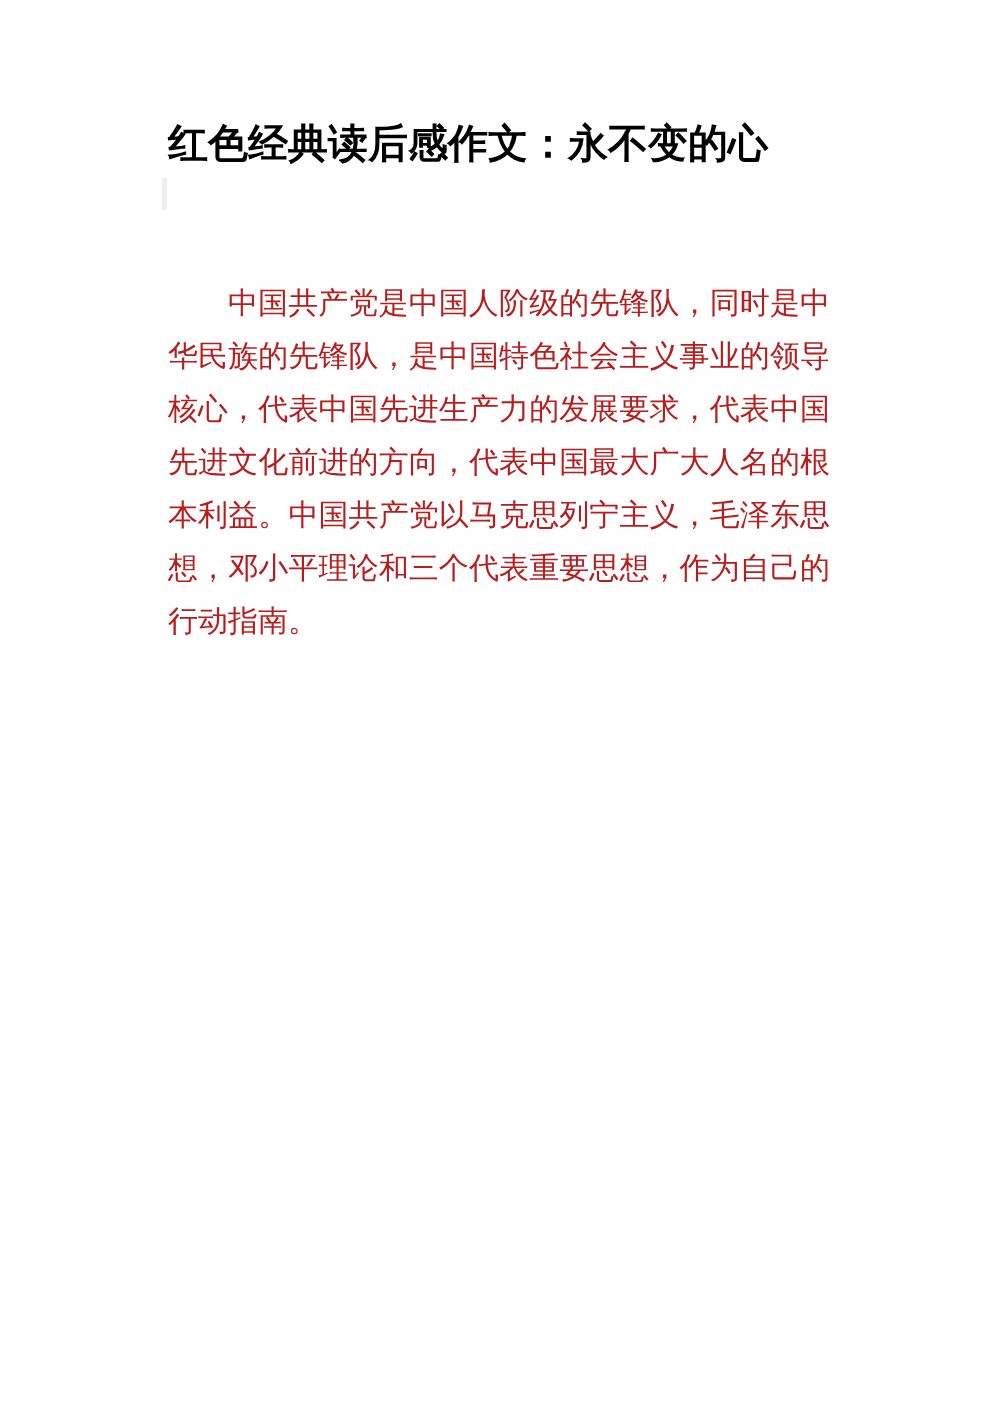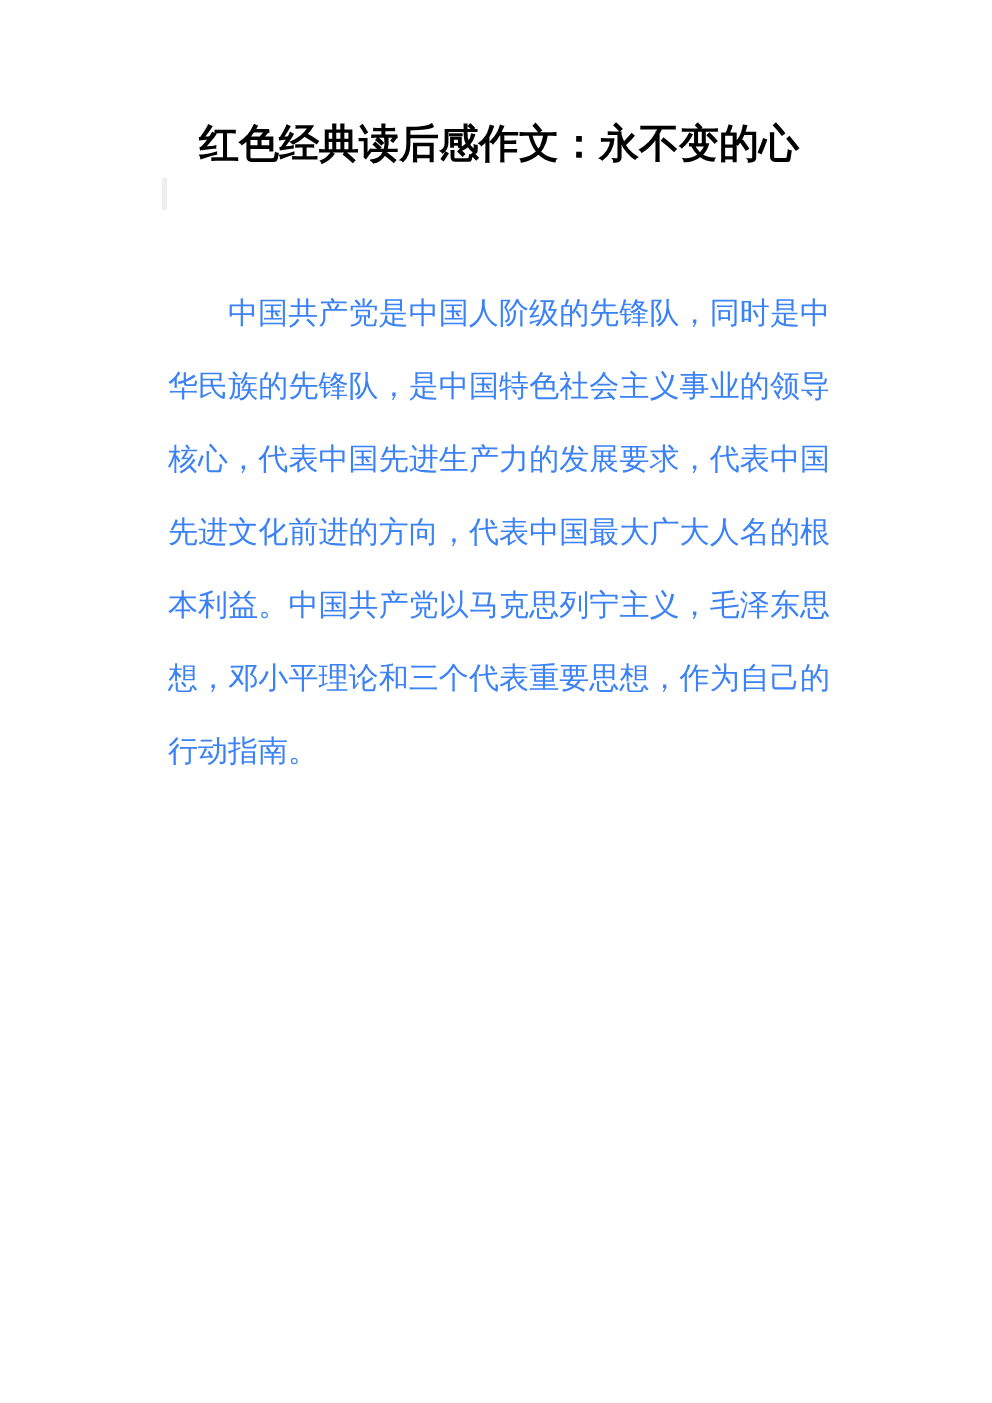--- a/index.html
+++ b/index.html
@@ -19,33 +19,33 @@
     font-family: "Liberation Serif", "DejaVu Serif", serif;
     color: #000000;
     padding: 0 162px 0 168px;
   }
 
   .doc-title {
     margin-top: 118px;
     font-size: 40px;
     line-height: 52px;
     font-weight: bold;
-    text-align: center;
+    text-align: left;
     letter-spacing: 0px;
     color: #000000;
     font-family: "Liberation Serif", "DejaVu Serif", serif;
   }
 
   .doc-paragraph {
     font-size: 30px;
-    line-height: 73px;
+    line-height: 53px;
     text-align: justify;
     text-justify: inter-ideograph;
     text-indent: 2em;
-    color: #3b82f6;
+    color: #b91c1c;
     word-break: break-all;
   }
 
   .doc-paragraph.first {
     margin-top: 106px;
   }
 
   .doc-paragraph.second {
     margin-top: 48px;
   }

